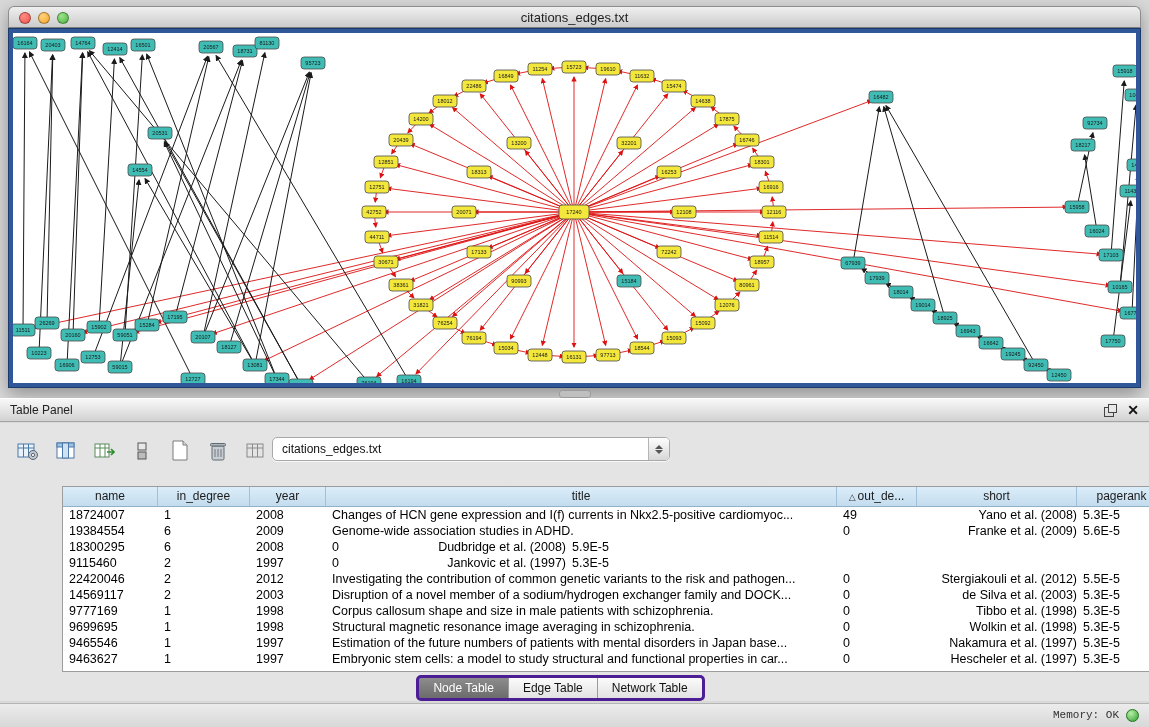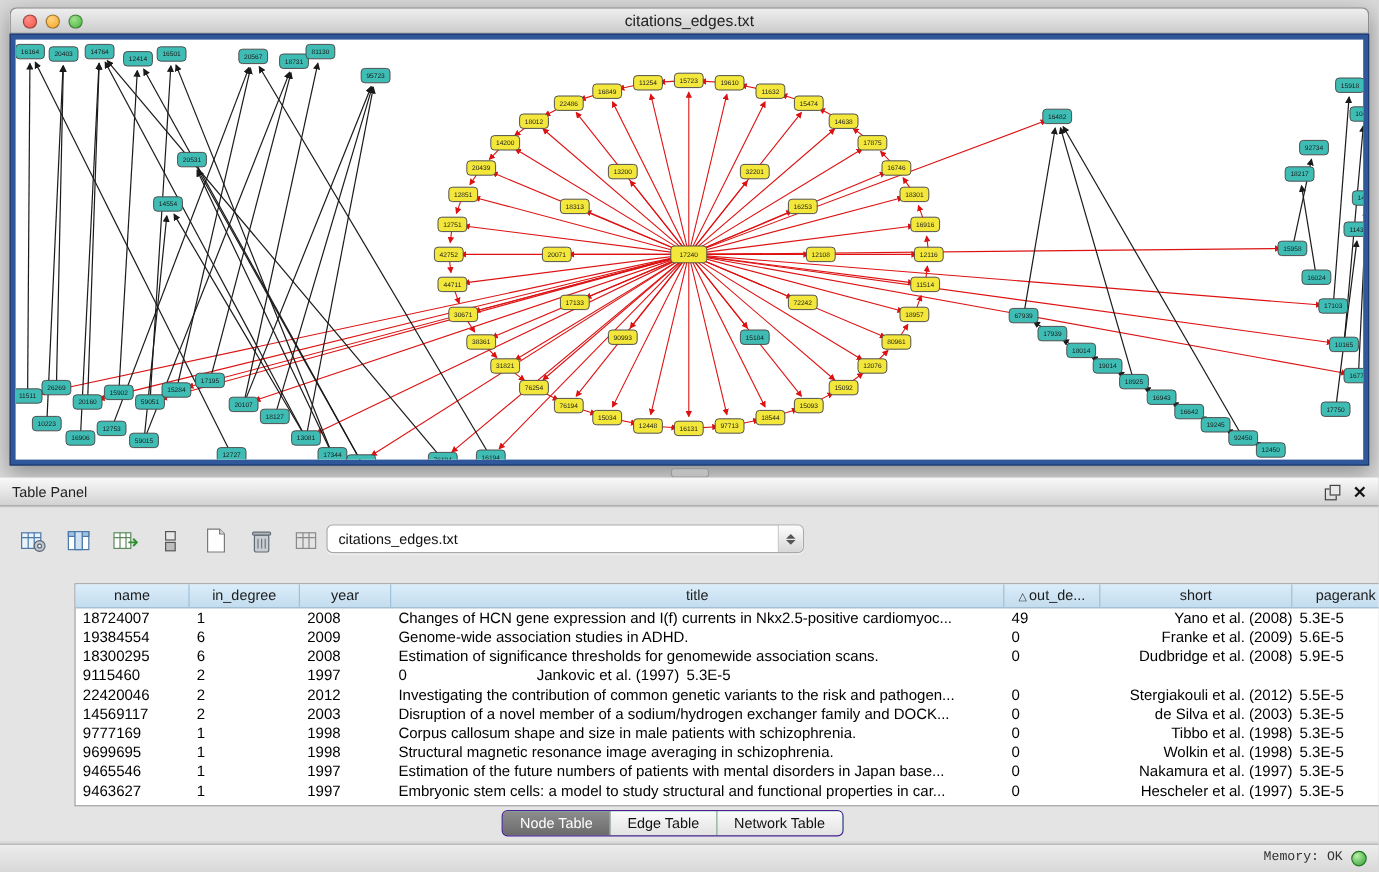--- a/index.html
+++ b/index.html
@@ -59,21 +59,21 @@
   .trow{display:flex;height:16px;}
   .td{box-sizing:border-box;font-size:12.5px;color:#000;line-height:16px;overflow:hidden;white-space:nowrap;padding-left:6px;}
   .td.center{text-align:right;padding-left:0;}
   .col0{width:95px}.col1{width:92px}.col2{width:76px}.col3{width:511px}.col4{width:80px}.col5{width:160px}.col6{width:90px}
 
   .vscroll{position:absolute;right:0;top:19px;width:15px;bottom:0;background:#f2f2f2;border-left:1px solid #d2d2d2;box-sizing:border-box;}
   .vthumb{position:absolute;left:2px;top:2px;width:9px;height:58px;border-radius:5px;background:#adb3bc;}
 
   
   .tabbar{position:absolute;left:0;top:252px;width:1121px;display:flex;justify-content:center;}
-  .tabgroup{display:flex;border:1px solid #4c1d95;border-radius:5px;overflow:hidden;background:#86efac;}
+  .tabgroup{display:flex;border:3px solid #4c1d95;border-radius:5px;overflow:hidden;background:#1d4ed8;}
   .tabbtn{height:20px;line-height:20px;padding:0 14px;font-size:12px;color:#111;background:linear-gradient(#fbfbfb,#e2e2e2);
     border-right:1px solid #9a9a9a;}
   .tabbtn:last-child{border-right:none;}
   .tabbtn.active{background:linear-gradient(#8d8d8d,#6b6b6b);color:#fff;}
 
   
   .statusbar{position:absolute;left:0;top:703px;width:1149px;height:24px;background:linear-gradient(#ececec,#d8d8d8);
     border-top:1px solid #b5b5b5;box-sizing:border-box;}
   .mem{position:absolute;right:30px;top:5px;font-size:11px;color:#333;font-family:Liberation Mono, monospace;}
   .memdot{position:absolute;right:10px;top:5px;width:13px;height:13px;border-radius:50%;
@@ -761,21 +761,20 @@
             <div class="td col2">2009</div>
             <div class="td col3">Genome-wide association studies in ADHD.</div>
             <div class="td col4">0</div>
             <div class="td col5 center">Franke et al. (2009)</div>
             <div class="td col6">5.6E-5</div>
           </div>
           <div class="trow">
             <div class="td col0">18300295</div>
             <div class="td col1">6</div>
             <div class="td col2">2008</div>
-            <div class="td col3">Estimation of significance thresholds for genomewide association scans.</div>
             <div class="td col4">0</div>
             <div class="td col5 center">Dudbridge et al. (2008)</div>
             <div class="td col6">5.9E-5</div>
           </div>
           <div class="trow">
             <div class="td col0">9115460</div>
             <div class="td col1">2</div>
             <div class="td col2">1997</div>
             <div class="td col4">0</div>
             <div class="td col5 center">Jankovic et al. (1997)</div>

